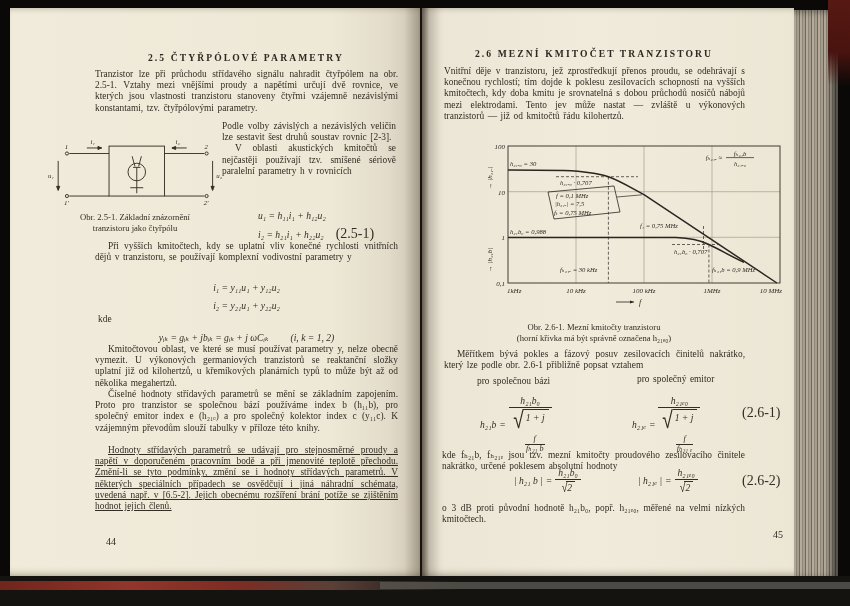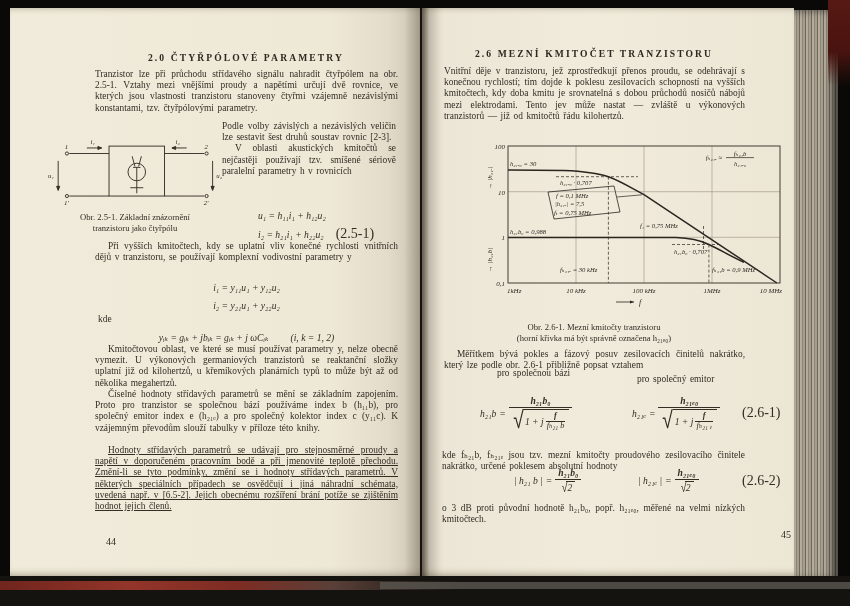--- a/index.html
+++ b/index.html
@@ -34,40 +34,40 @@
   .hd{font-weight:bold;font-size:9.6px;letter-spacing:2.1px;text-align:center;color:#2d2820;white-space:nowrap;}
   .bt{font-size:9.4px;line-height:11.2px;text-align:justify;word-spacing:1.2px;}
   .bt p{margin:0;}
   .ind{text-indent:13px;}
   .cap{font-size:8.6px;line-height:10.5px;text-align:center;}
   .pgnum{font-size:10px;}
   .meq{font-style:italic;font-size:9.6px;display:inline-flex;align-items:center;gap:3px;white-space:nowrap;}
   .eqnum{font-style:normal;font-size:14px;}
   .ctr{text-align:center;}
   .fr{display:inline-block;vertical-align:middle;text-align:center;line-height:1.15;}
-  .fr>.n{display:block;padding:0 3px 1px;border-bottom:1px solid #332d24;font-weight:bold;}
+  .fr>.n{display:block;padding:0 3px 1px;border-bottom:1px solid #332d24;}
   .fr>.d{display:block;padding:1px 3px 0;}
   .fr.sm{font-size:8.2px;line-height:1.05;}
   .fr.sm>.n{padding:0 1px 0;border-bottom:.8px solid #332d24;}
   .fr.sm>.d{padding:0 1px 0;}
   .rad{display:inline-flex;align-items:flex-start;}
   .rsign{font-style:normal;font-size:24px;line-height:.92;margin-right:-2px;font-family:"DejaVu Sans",sans-serif;font-weight:200;transform:scaleX(.8);}
   .rsign.s{font-size:13px;line-height:1;}
-  .rbody{border-top:1px solid #332d24;padding:2px 4px 0 2px;display:inline-flex;align-items:center;gap:2px;}
+  .rbody{border-top:1px solid #332d24;padding:2px 4px 0 2px;display:inline-flex;align-items:flex-end;gap:12px;flex-direction:column;}
   svg{overflow:visible;}
   svg text{font-family:"Liberation Serif","DejaVu Serif",serif;fill:#2e2922;}
 </style>
 </head>
 <body>
 
 <div class="abs" style="left:0;top:0;width:850px;height:606px;">
 
   <div class="page left-page">
 
-    <div class="hd abs" style="left:85px;top:44px;width:302px;">2.0 ČTYŘPÓLOVÉ PARAMETRY</div>
+    <div class="hd abs" style="left:85px;top:44px;width:302px;">2.5 ČTYŘPÓLOVÉ PARAMETRY</div>
 
     <div class="bt abs" style="left:85px;top:61px;width:303px;">Tranzistor lze při průchodu střídavého signálu nahradit čtyřpólem na obr. 2.5-1. Vztahy mezi vnějšími proudy a napětími určují dvě rovnice, ve kterých jsou vlastnosti tranzistoru stanoveny čtyřmi vzájemně nezávislými konstantami, tzv. čtyřpólovými parametry.</div>
 
     <svg class="abs" style="left:38px;top:126px;" width="172" height="76" viewBox="-8 0 186 80">
       <g stroke="#332d24" stroke-width="1" fill="none">
         <rect x="58" y="12" width="60" height="54"></rect>
         <line x1="15" y1="20" x2="58" y2="20"></line>
           <line x1="118" y1="20" x2="161" y2="20"></line>
         <line x1="15" y1="66" x2="58" y2="66"></line>
           <line x1="118" y1="66" x2="161" y2="66"></line>
@@ -234,21 +234,21 @@
 
     <div class="cap abs" style="left:22px;top:314px;width:300px;">
       <div>Obr. 2.6-1. Mezní kmitočty tranzistoru</div>
       <div>(horní křivka má být správně označena h₂₁ₑ₀)</div>
     </div>
 
     <div class="bt abs" style="left:22px;top:341px;width:301px;">
       <p class="ind">Měřítkem bývá pokles a fázový posuv zesilovacích činitelů nakrátko, který lze podle obr. 2.6-1 přibližně popsat vztahem</p>
     </div>
 
-    <div class="bt abs" style="left:55px;top:360px;margin-left:20px;">pro společnou bázi</div>
+    <div class="bt abs" style="left:55px;top:368px;">pro společnou bázi</div>
     <div class="bt abs" style="left:215px;top:366px;">pro společný emitor</div>
 
     <div class="abs" style="left:0;top:381px;width:372px;height:46px;">
       <span class="meq abs" style="left:58px;top:6px;">
         <span>h₂₁b</span>
         <span>=</span>
         <span class="fr">
           <span class="n">h₂₁b₀</span>
           <span class="d"><span class="rad">
                 <span class="rsign">√</span>
@@ -305,21 +305,21 @@
                 <span class="rsign s">√</span>
                 <span class="rbody" style="padding:0 3px 0 1px;">2</span>
               </span></span>
         </span>
       </span>
       <span class="eqnum abs" style="left:320px;top:8px;">(2.6-2)</span>
     </div>
 
     <div class="bt abs" style="left:20px;top:495px;width:303px;">o 3 dB proti původní hodnotě h₂₁b₀, popř. h₂₁ₑ₀, měřené na velmi nízkých kmitočtech.</div>
 
-    <div class="pgnum abs" style="left:359px;top:521px;text-align:center;">45</div>
+    <div class="pgnum abs" style="left:351px;top:521px;text-align:center;">45</div>
   </div>
 
   <div class="gutter"></div>
   <div class="page-edges"></div>
   <div class="cover-red-top"></div>
   <div class="table-edge">
     <div class="cover-strip"></div>
     <div class="gray-strip"></div>
   </div>
 </div>

